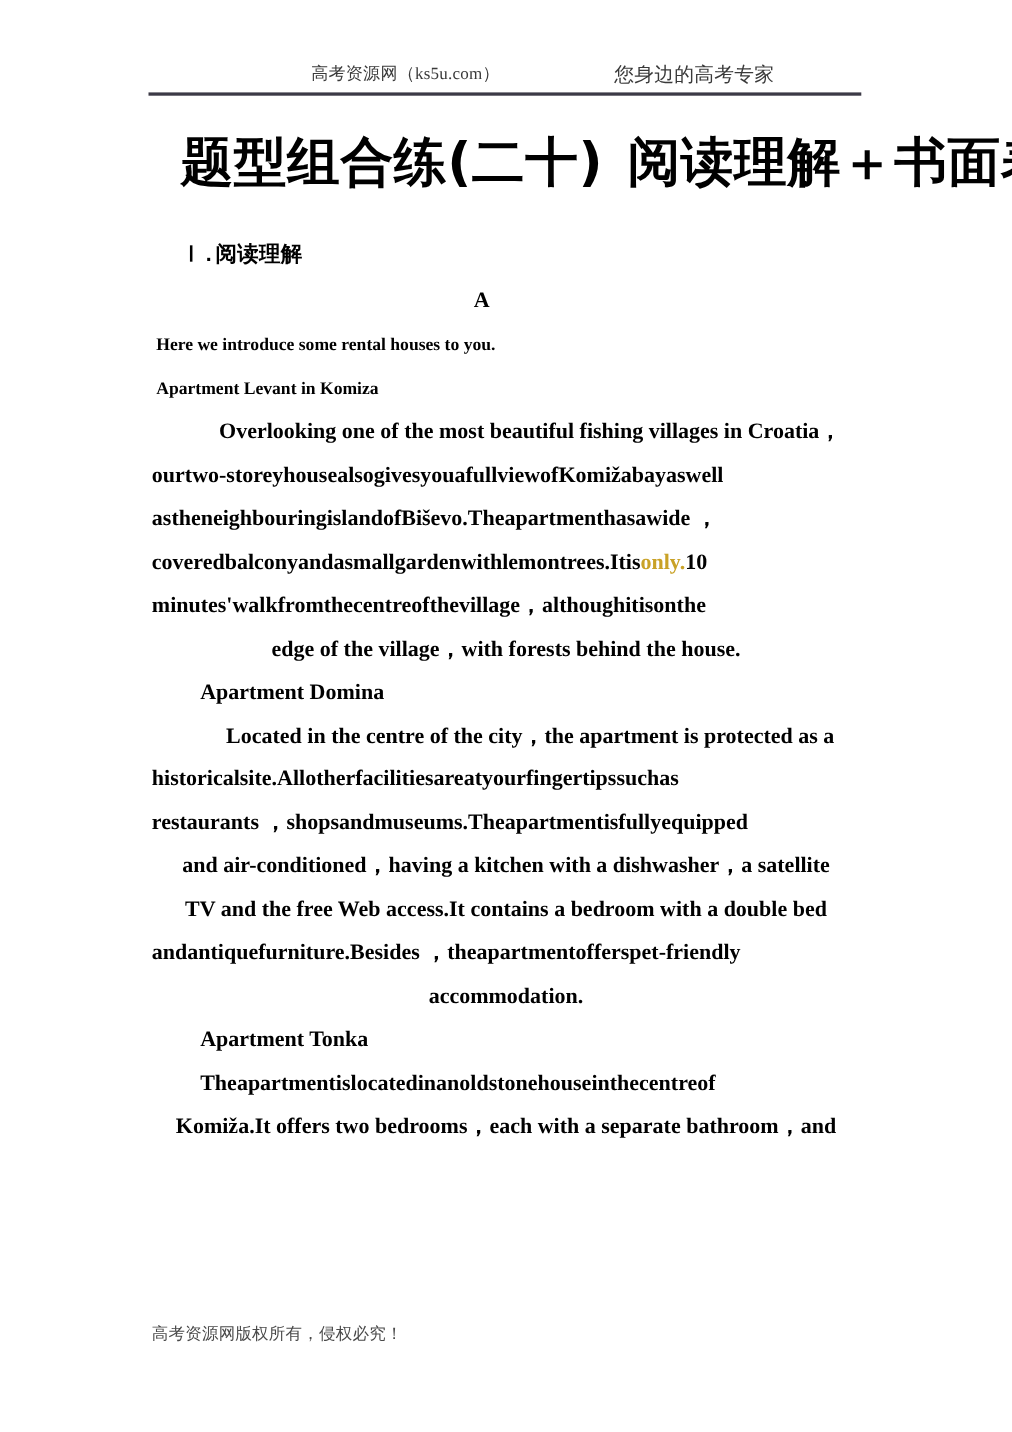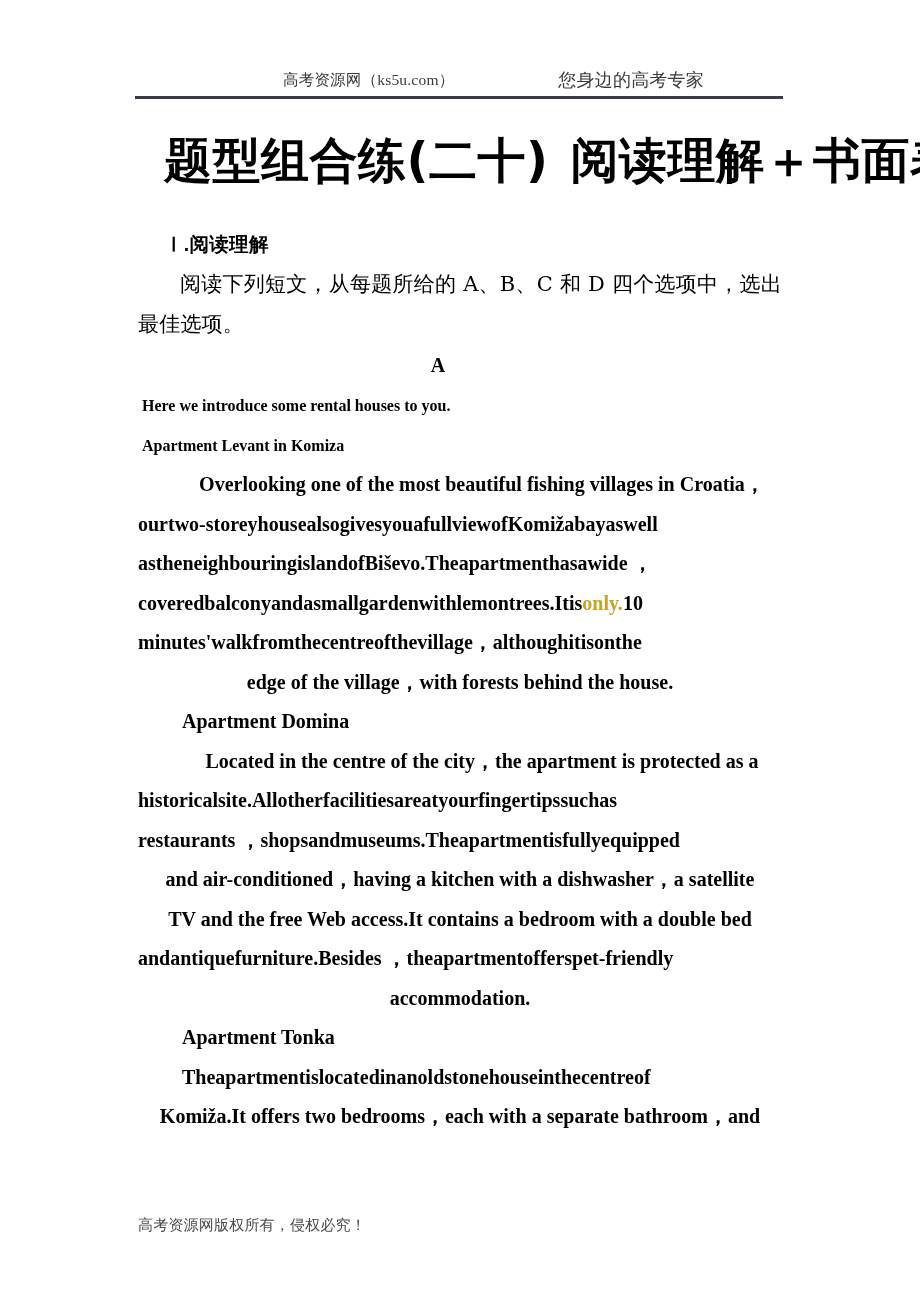--- a/index.html
+++ b/index.html
@@ -5,21 +5,21 @@
 <style>
   html, body {
     margin: 0;
     padding: 0;
     background: #ffffff;
   }
   .page {
     position: relative;
     width: 920px;
     height: 1270px;
-    margin: 12px auto;
+    margin: 0 auto;
     background: #ffffff;
     overflow: hidden;
     font-family: "Liberation Serif", "DejaVu Serif", serif;
     color: #000000;
   }
 
   
   .page-header {
     position: absolute;
     left: 135px;
@@ -75,21 +75,21 @@
     left: 138px;
     top: 212px;
     width: 644px;
   }
 
   .section-head {
     font-size: 19.5px;
     line-height: 40px;
     font-weight: 700;
     padding-left: 26px;
-    font-family: Liberation Sans, sans-serif;
+    font-family: Liberation Mono, monospace;
     letter-spacing: 0.3px;
   }
 
   .cn-para {
     font-size: 21px;
     line-height: 40px;
     text-align: justify;
     text-justify: inter-ideograph;
     font-family: "DejaVu Serif", "Liberation Serif", serif;
     letter-spacing: 0.2px;
@@ -164,21 +164,20 @@
   <div class="header-rule"></div>
 
   <div class="doc-title">
     <span>题型组合练(二十)</span><span class="t-gap"></span><span>阅读理解＋书面表达</span>
   </div>
 
   <div class="body-area">
 
     <div class="section-head">Ⅰ.阅读理解</div>
 
-    <div class="cn-para"><span class="indent2"></span><span>阅读下列短文，从每题所给的 A、B、C 和 D 四个选项中，选出最佳选项。</span></div>
 
     <div class="center-letter">A</div>
 
     <div class="en-line">Here we introduce some rental houses to you.</div>
 
     <div class="en-line">Apartment Levant in Komiza</div>
     <div class="en-para">
       <div class="ln last first-ind"><span>Overlooking one of the most beautiful fishing villages in Croatia，</span></div>
       <div class="ln just">
         <span>our</span>

